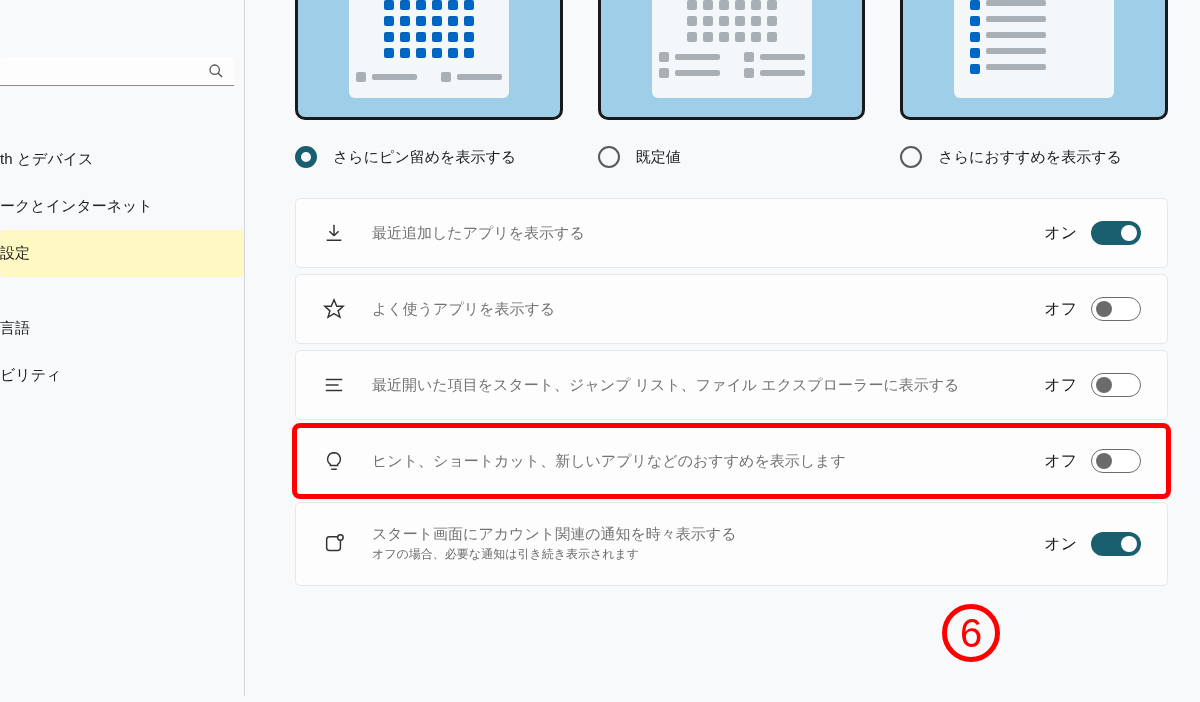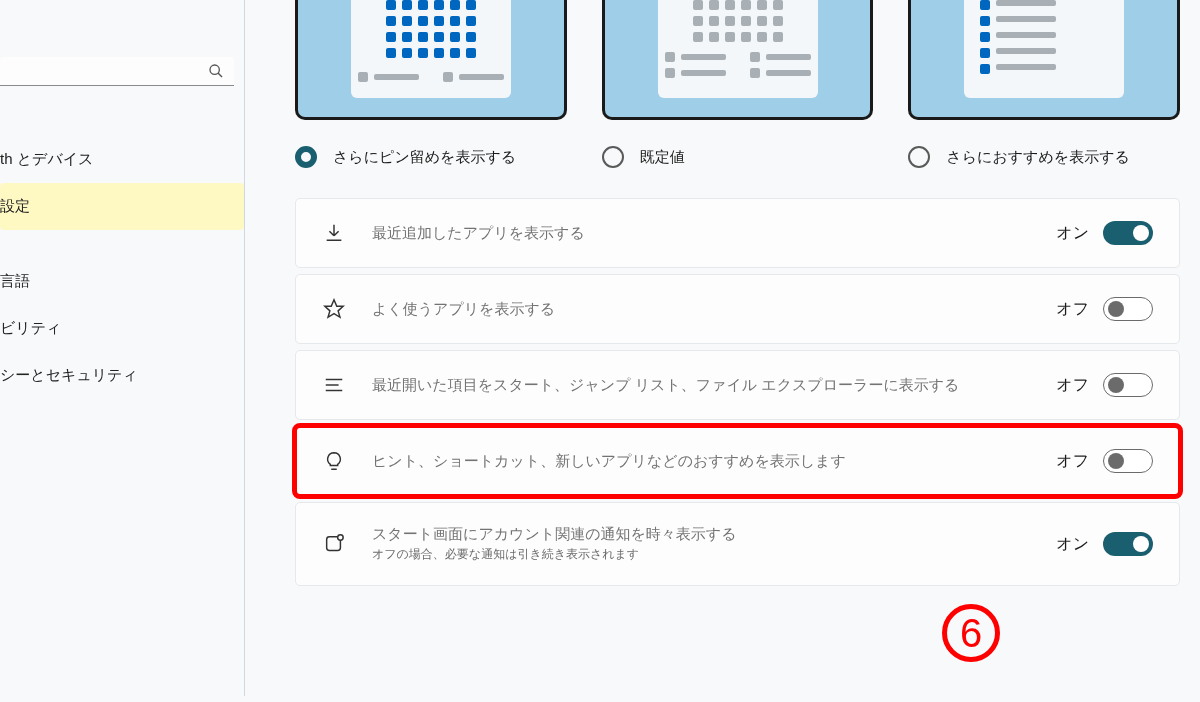--- a/index.html
+++ b/index.html
@@ -51,21 +51,21 @@
   .nav-item.active {
     background: #fef9c3;
     border-radius: 4px;
   }
   .main {
     position: absolute;
     left: 245px;
     top: 0;
     right: 0;
     height: 702px;
-    padding: 0 20px 0 50px;
+    padding: 0 32px 0 50px;
   }
   .layout-previews {
     display: flex;
     gap: 35px;
     margin-top: -10px;
   }
   .preview-card {
     width: 300px;
     height: 130px;
     background: #9fcfe8;
@@ -185,25 +185,25 @@
       <span>
         <svg width="16" height="16" viewBox="0 0 24 24" fill="none" stroke="#555" stroke-width="2">
             <circle cx="10" cy="10" r="7"></circle>
             <line x1="15" y1="15" x2="21" y2="21"></line>
           </svg>
       </span>
     </div>
   </div>
   <ul class="nav-list">
     <li class="nav-item">th とデバイス</li>
+    <li class="nav-item">ークとインターネット</li>
     <li class="nav-item active">設定</li>
     <li class="nav-item"></li>
     <li class="nav-item">言語</li>
     <li class="nav-item">ビリティ</li>
-    <li class="nav-item">シーとセキュリティ</li>
   </ul>
 </div>
 
 <div class="main">
 
   <div class="layout-previews">
     <div class="preview-card">
       <div class="preview-inner">
         <div class="grid-row">
             <span class="sq blue"></span>

